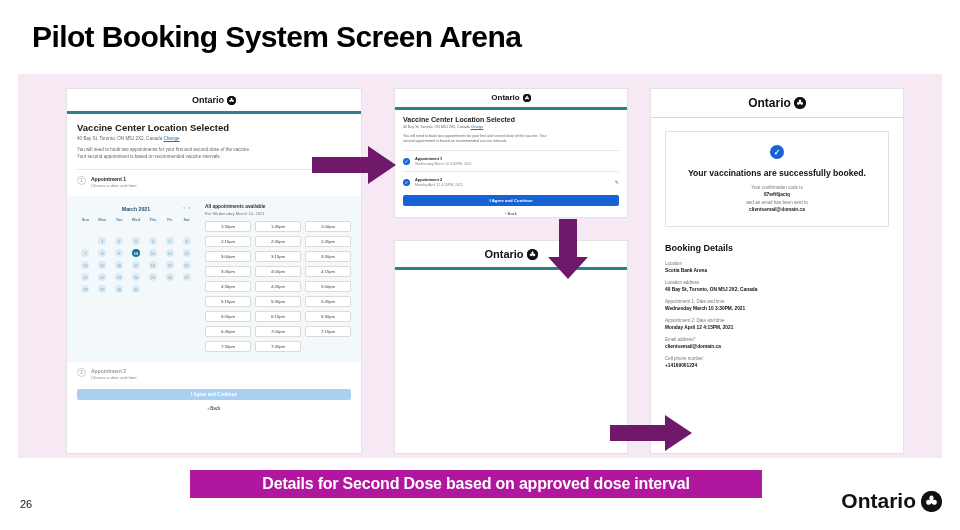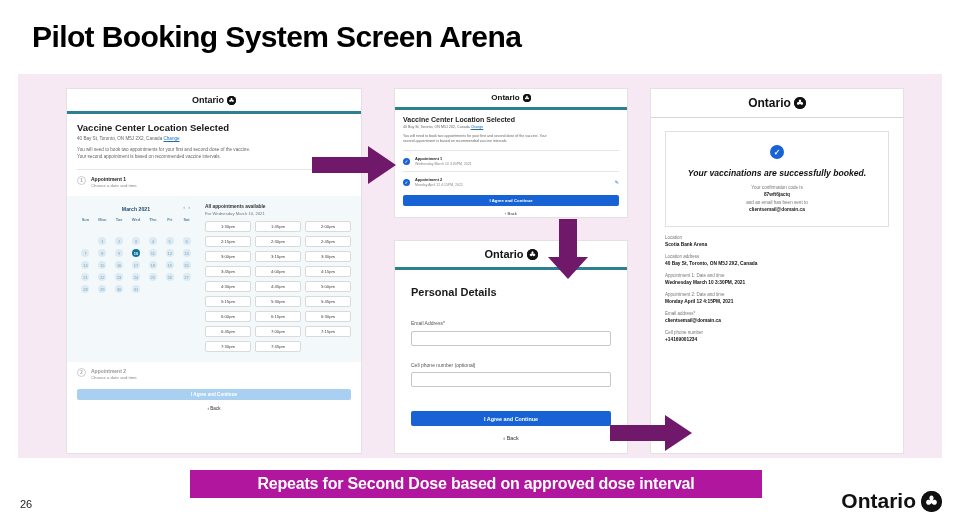--- a/index.html
+++ b/index.html
@@ -474,58 +474,47 @@
       <span style="font-size:11px;">Ontario</span>
       <span class="trillium" style="width:11px;height:11px;">
         <svg viewBox="0 0 24 24" width="11" height="11">
             <circle cx="12" cy="12" r="12" fill="#111"></circle>
             <path d="M12 5 c1.6 0 2.4 1.6 2.4 3.2 0 1.1-.6 2-1.2 2.6 1 -.5 2.2-.9 3.3-.5 1.5.5 1.9 2.2 1.4 3.6-.5 1.5-2.1 2.1-3.5 1.7-1.1-.3-1.9-1.1-2.4-2 -.5.9-1.3 1.7-2.4 2 -1.4.4-3-.2-3.5-1.7-.5-1.4-.1-3.1 1.4-3.6 1.1-.4 2.3 0 3.3.5 -.6-.6-1.2-1.5-1.2-2.6C9.6 6.6 10.4 5 12 5z" fill="#fff"></path>
           </svg>
       </span>
     </div>
   </div>
   <div class="rule"></div>
-  <div class="screen-body" style="padding:16px 16px;">
-    <div class="h-title" style="font-size:11px;">Personal Details</div>
-
-    <div class="field-label" style="font-size:5px; margin-top:22px;">Email Address*</div>
-    <input class="field-box" style="height: 15px; width: 100%; margin-top: 4px; font-size: 6px; padding: 0px 4px;" placeholder="">
-
-    <div class="field-label" style="font-size:5px; margin-top:16px;">Cell phone number (optional)</div>
-    <input class="field-box" style="height: 15px; width: 100%; margin-top: 4px; font-size: 6px; padding: 0px 4px;" placeholder="">
-
-    <div class="btn primary" style="height:15px; font-size:5.4px; margin-top:24px;">I Agree and Continue</div>
-    <div class="back-link" style="font-size:5.4px; margin-top:9px;">‹  Back</div>
-  </div>
 </div>
 
 <div class="screen" id="screen4" style="left:650px; top:88px; width:254px; height:366px;">
   <div class="screen-top" style="height:28px;">
     <div class="ontario-mark">
       <span style="font-size:12px;">Ontario</span>
       <span class="trillium" style="width:12px;height:12px;">
         <svg viewBox="0 0 24 24" width="12" height="12">
             <circle cx="12" cy="12" r="12" fill="#111"></circle>
             <path d="M12 5 c1.6 0 2.4 1.6 2.4 3.2 0 1.1-.6 2-1.2 2.6 1 -.5 2.2-.9 3.3-.5 1.5.5 1.9 2.2 1.4 3.6-.5 1.5-2.1 2.1-3.5 1.7-1.1-.3-1.9-1.1-2.4-2 -.5.9-1.3 1.7-2.4 2 -1.4.4-3-.2-3.5-1.7-.5-1.4-.1-3.1 1.4-3.6 1.1-.4 2.3 0 3.3.5 -.6-.6-1.2-1.5-1.2-2.6C9.6 6.6 10.4 5 12 5z" fill="#fff"></path>
           </svg>
       </span>
     </div>
   </div>
   <div class="rule" style="background:#d7d7d7;height:1px;"></div>
 
   <div style="padding:13px 14px 0;">
     <div class="confirm-card" style="padding:13px 12px 14px;">
       <div class="check-circle" style="width:14px;height:14px;font-size:8px;">✓</div>
-      <div class="confirm-h" style="font-size:8.6px; margin-top:9px;font-style:italic;">Your vaccinations are successfully booked.</div>
+      <div class="confirm-h" style="font-size:8.6px; margin-top:9px;">Your vaccinations are successfully booked.</div>
       <div class="confirm-line" style="font-size:4.6px; margin-top:7px;">Your confirmation code is</div>
       <div class="confirm-strong" style="font-size:4.8px; margin-top:2px;">87wft6jactq</div>
       <div class="confirm-line" style="font-size:4.6px; margin-top:3px;">and an email has been sent to</div>
       <div class="confirm-strong" style="font-size:4.8px; margin-top:2px;">clientsemail@domain.ca</div>
     </div>
 
+    <div class="bd-title" style="font-size:9px; margin-top:16px;">Booking Details</div>
     <div id="booking-details" style="margin-top:8px;">
         <div style="margin-bottom: 7px;">
           <div class="bd-label" style="font-size: 4.5px;">Location</div>
           <div class="bd-value" style="font-size: 4.8px; margin-top: 2px;">Scotia Bank Arena</div>
         </div>
         <div style="margin-bottom: 7px;">
           <div class="bd-label" style="font-size: 4.5px;">Location address</div>
           <div class="bd-value" style="font-size: 4.8px; margin-top: 2px;">40 Bay St, Toronto, ON M5J 2X2, Canada</div>
         </div>
         <div style="margin-bottom: 7px;">
@@ -557,21 +546,21 @@
   <svg width="40" height="60" viewBox="0 0 40 60">
       <path d="M11 0 H29 V38 H40 L20 60 L0 38 H11 Z" fill="#70186a"></path>
     </svg>
 </div>
 <div class="arrow" style="left:610px; top:415px;">
   <svg width="82" height="36" viewBox="0 0 82 36">
       <path d="M0 10 H55 V0 L82 18 L55 36 V26 H0 Z" fill="#70186a"></path>
     </svg>
 </div>
 
-<div class="banner">Repeats for Second Dose based on approved dose interval</div>
+<div class="banner">Details for Second Dose based on approved dose interval</div>
 <div class="page-num">26</div>
 <div class="footer-logo">
   <span class="word">Ontario</span>
   <span class="trillium" style="width:21px;height:21px;">
     <svg viewBox="0 0 24 24" width="21" height="21">
         <circle cx="12" cy="12" r="12" fill="#111"></circle>
         <path d="M12 5 c1.6 0 2.4 1.6 2.4 3.2 0 1.1-.6 2-1.2 2.6 1 -.5 2.2-.9 3.3-.5 1.5.5 1.9 2.2 1.4 3.6-.5 1.5-2.1 2.1-3.5 1.7-1.1-.3-1.9-1.1-2.4-2 -.5.9-1.3 1.7-2.4 2 -1.4.4-3-.2-3.5-1.7-.5-1.4-.1-3.1 1.4-3.6 1.1-.4 2.3 0 3.3.5 -.6-.6-1.2-1.5-1.2-2.6C9.6 6.6 10.4 5 12 5z" fill="#fff"></path>
       </svg>
   </span>
 </div>

